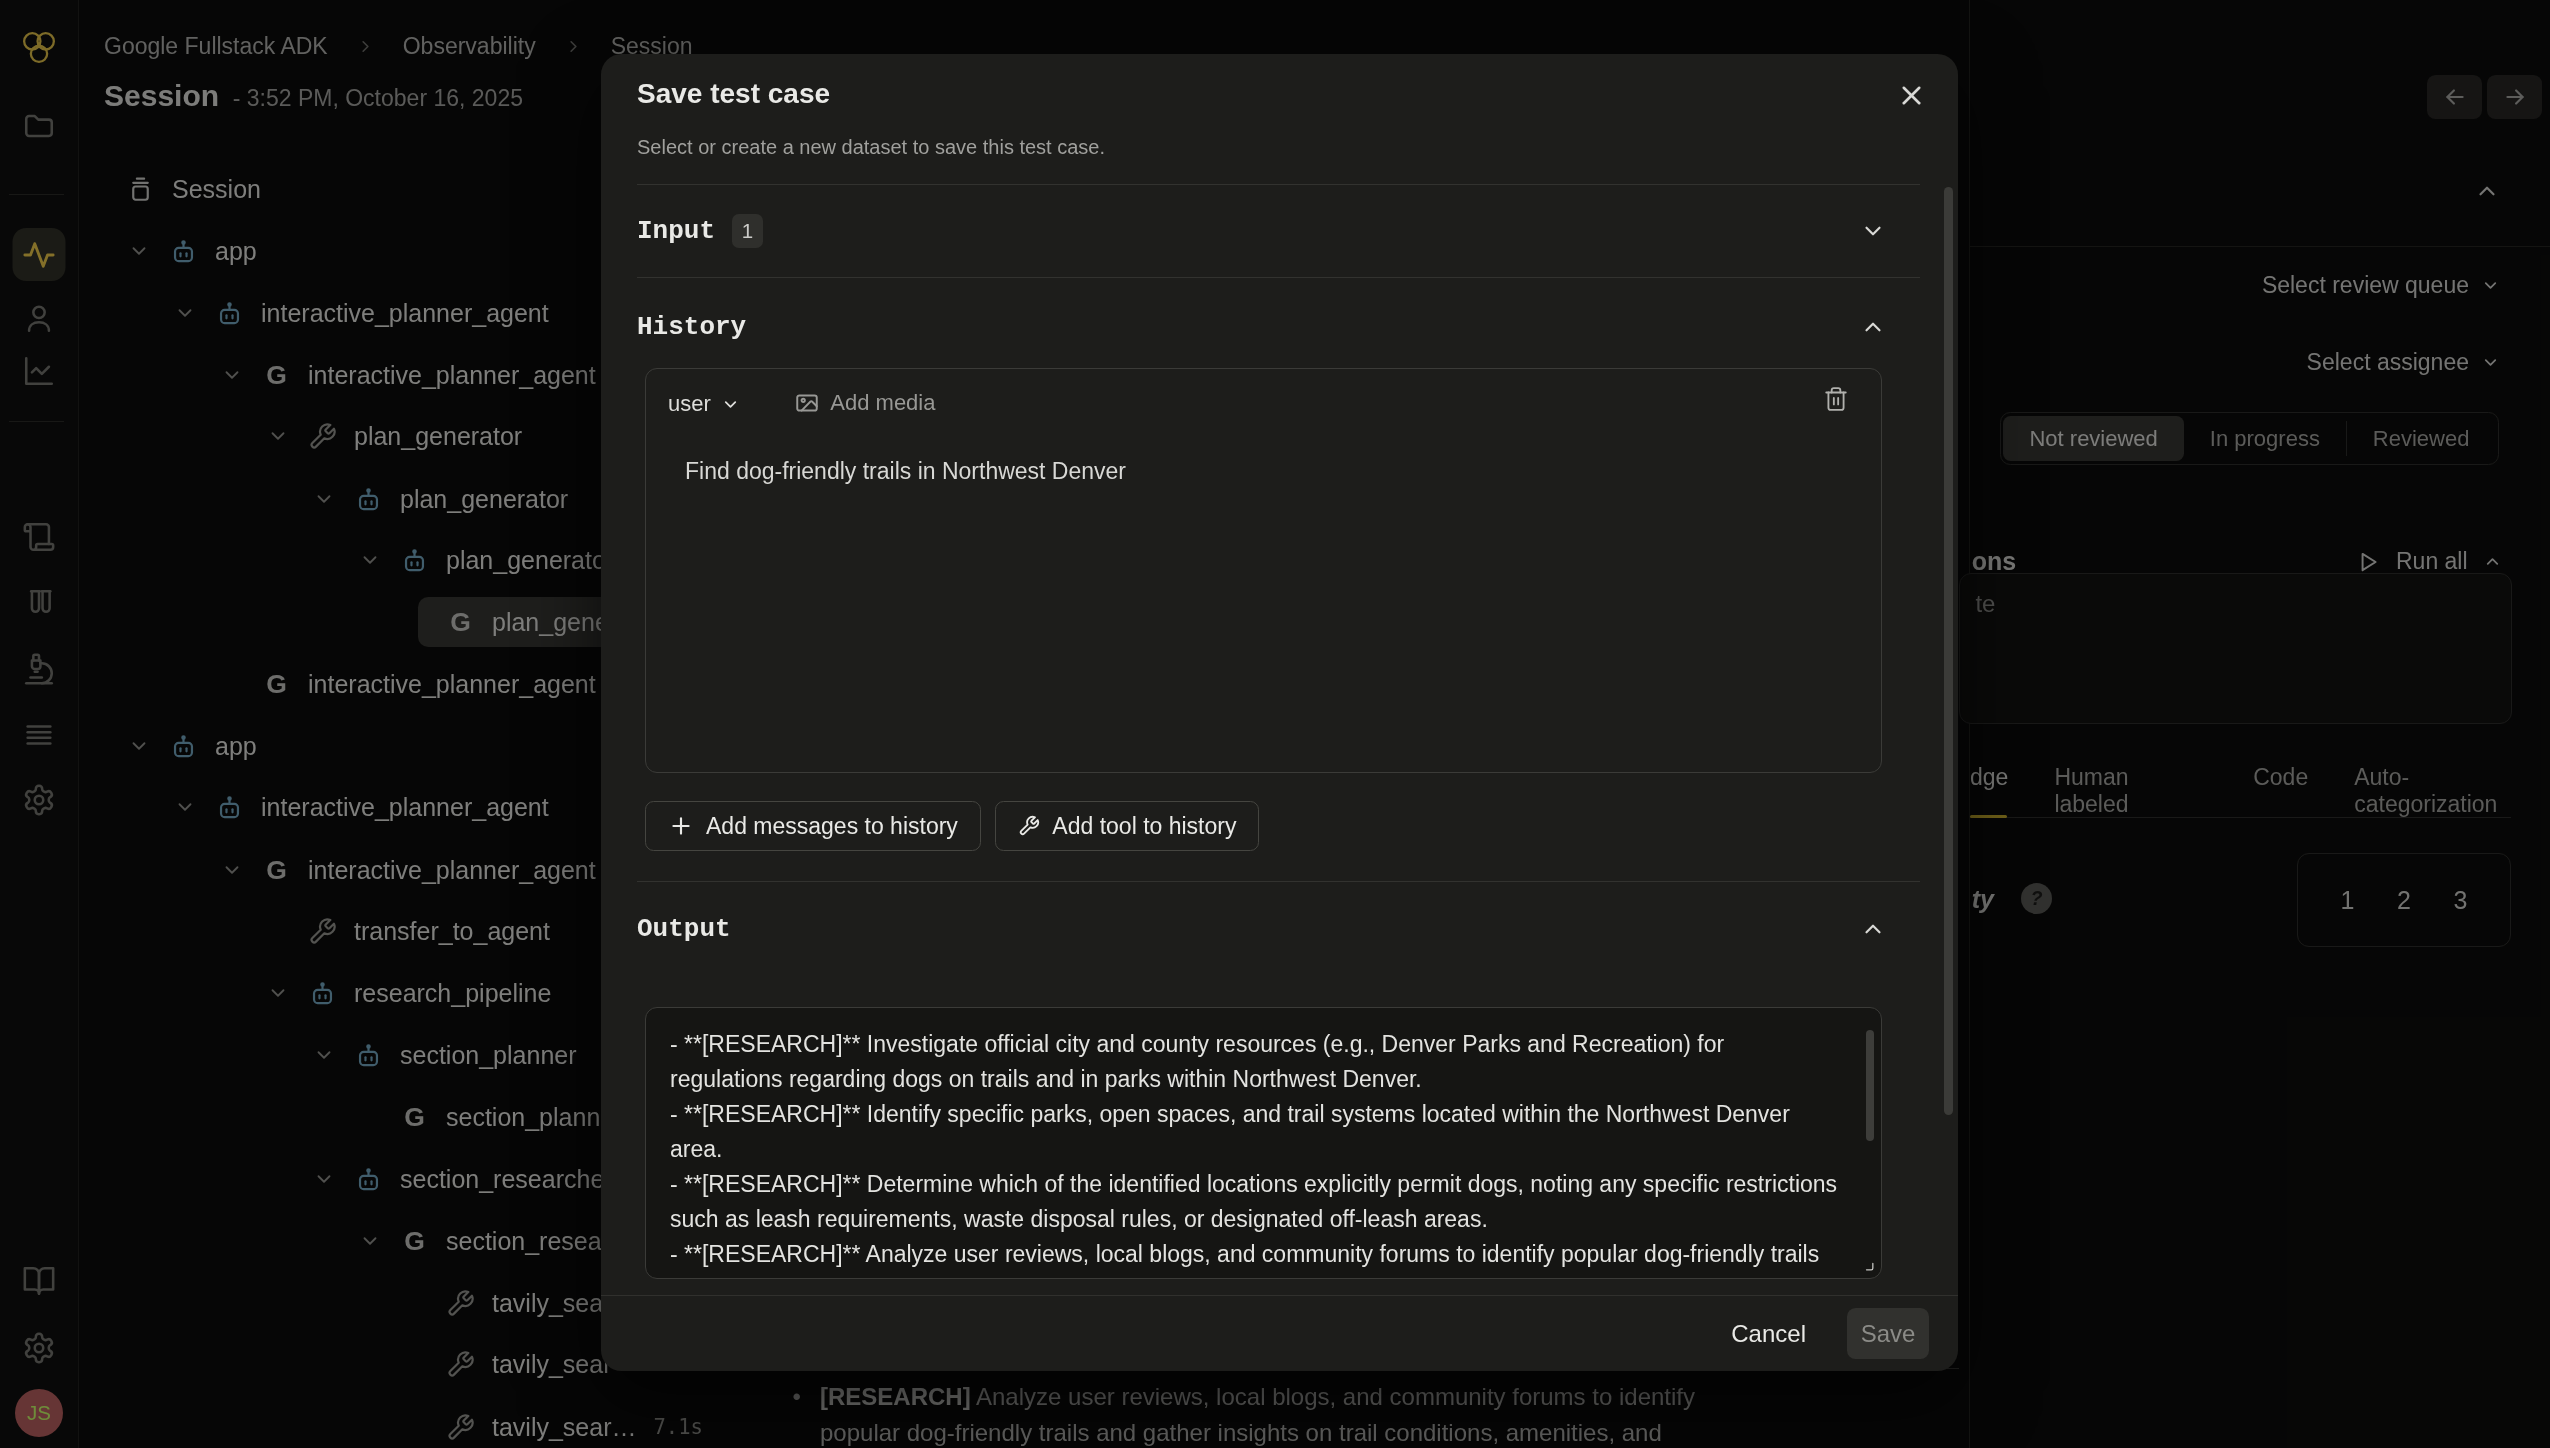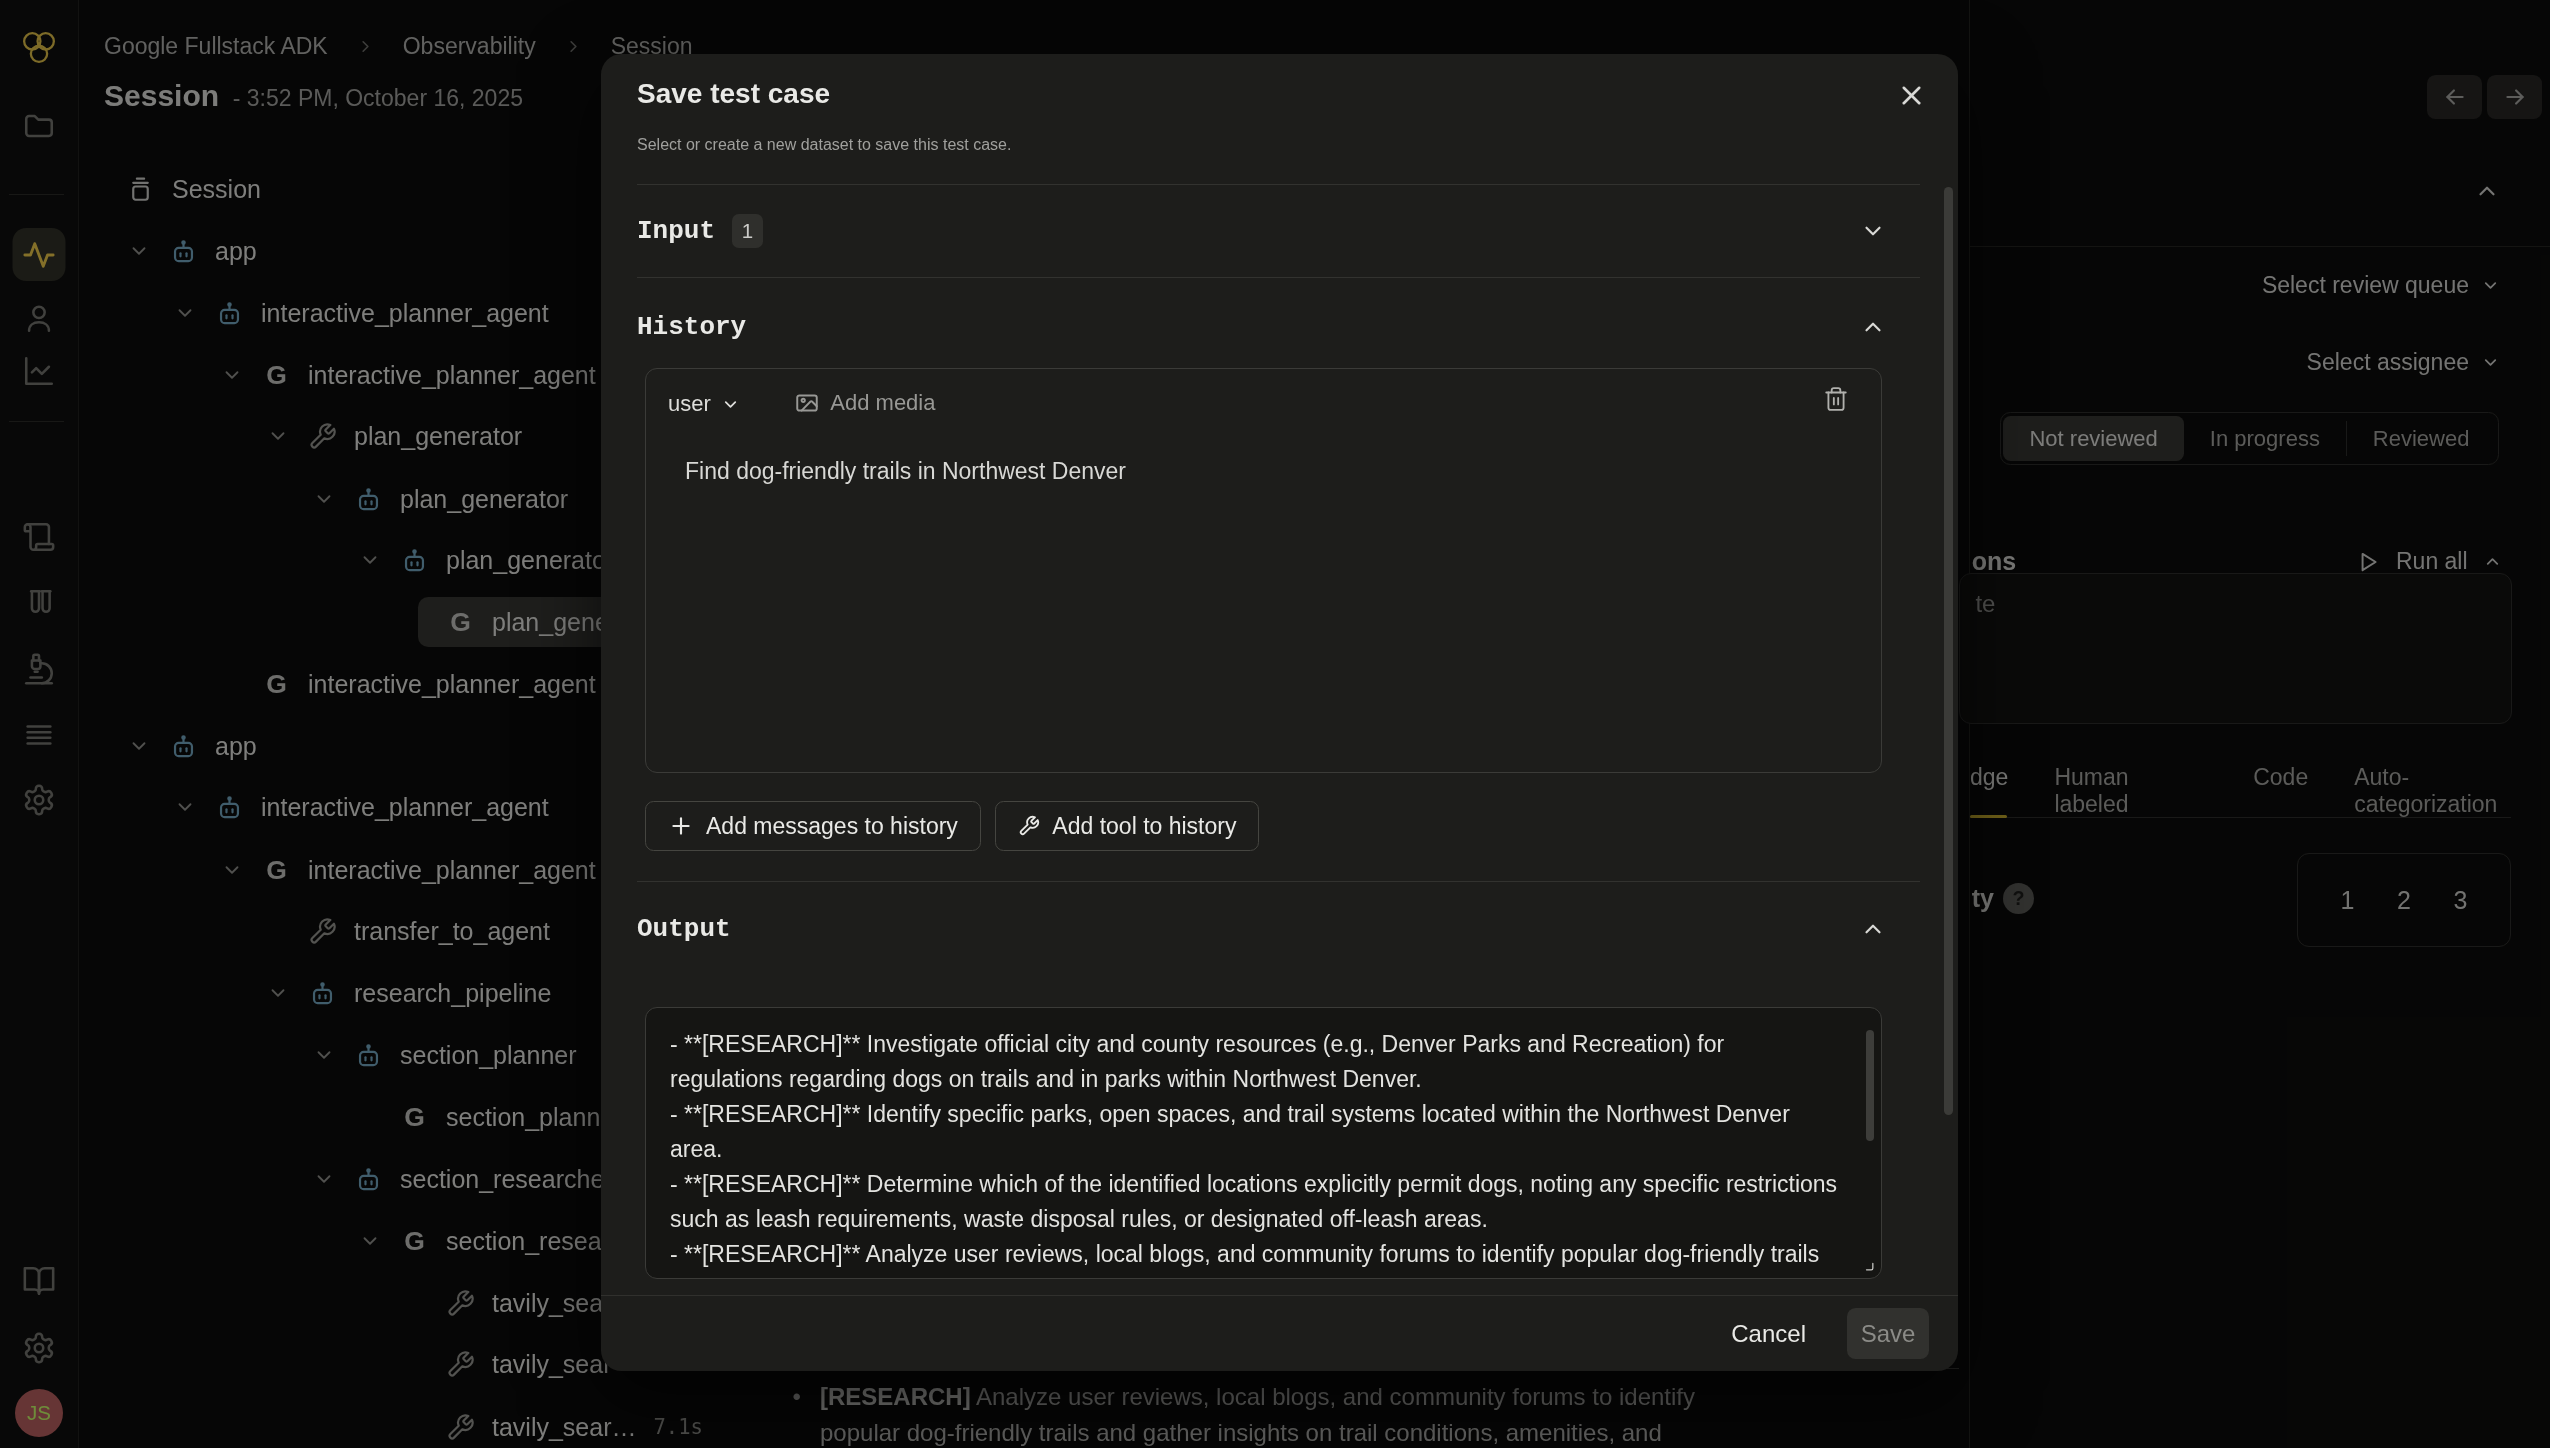--- a/index.html
+++ b/index.html
@@ -93,39 +93,39 @@
   .rp-note-ph { position:absolute; left:15.4px; top:16px; font-size:24px; color:#8a8a87; }
   .rp-tabs { position:absolute; left:0; top:764px; display:flex; gap:46px;
              font-size:23px; color:#9d9d9a; }
   .rp-tab { cursor:pointer; }
   .rp-tab.active { color:#cfcfcc; }
   .rp-tabline { position:absolute; left:0; right:39px; top:817px; height:0.9px;
                 background:#2c2c2a; }
   .rp-tabactive { position:absolute; left:0; top:815px; width:37px; height:3.4px;
                   background:#c2a72c; border-radius:1.7px; }
   .rp-metric { position:absolute; left:1.7px; top:883px; display:flex;
-               align-items:center; gap:9px; }
+               align-items:flex-end; gap:27px;font-style:italic; }
   .rp-metric-label { font-size:25px; font-weight:600; color:#cfcfcc; }
   .qbadge { width:31px; height:31px; border-radius:50%; background:#555552;
             color:#1d1d1b; font-size:19.7px; font-weight:700; display:flex;
             align-items:center; justify-content:center; }
   .rp-rating { position:absolute; right:39px; top:853px; width:214px; height:94px;
                border:1.3px solid #2c2c2a; border-radius:12px; display:flex;
                align-items:center; justify-content:space-evenly; }
   .rate-num { font-size:25px; color:#c5c5c2; cursor:pointer; }
 
   
   .overlay { position:absolute; inset:0; background:rgba(0,0,0,0.42); z-index:5; }
   .modal { position:absolute; left:601px; top:54px; width:1357px; height:1317px;
            background:#1d1d1b; border-radius:20.5px; z-index:10;
            box-shadow:0 26px 77px rgba(0,0,0,0.65); }
   .m-title { position:absolute; left:36px; top:24px; font-size:28px; font-weight:600;
              color:#e9e9e6; }
   .m-close { position:absolute; right:31px; top:26px; color:#d8d8d5; cursor:pointer; }
-  .m-sub { position:absolute; left:36px; top:82px; font-size:16px; color:#a0a09d; }
+  .m-sub { position:absolute; left:36px; top:82px; font-size:20px; color:#a0a09d; }
   .m-div { position:absolute; left:36px; width:1283px; height:0.9px; background:#32322f; }
   .m-row-head { position:absolute; left:36px; width:1249px; display:flex;
                 align-items:center; }
   .m-sec-label { font-size:26px; font-weight:600; color:#e9e9e6;font-family:Liberation Mono, monospace; }
   .m-badge { margin-left:17px; min-width:31px; height:34px; padding:0 8.6px;
              border-radius:6.8px; background:#2f2f2c; color:#cbcbc8; font-size:20.5px;
              display:inline-flex; align-items:center; justify-content:center; }
   .m-head-chev { margin-left:auto; color:#d8d8d5; cursor:pointer; }
   .m-card { position:absolute; left:44px; top:314px; width:1237px; height:405px;
             border:1.3px solid #3b3b38; border-radius:12px; }

